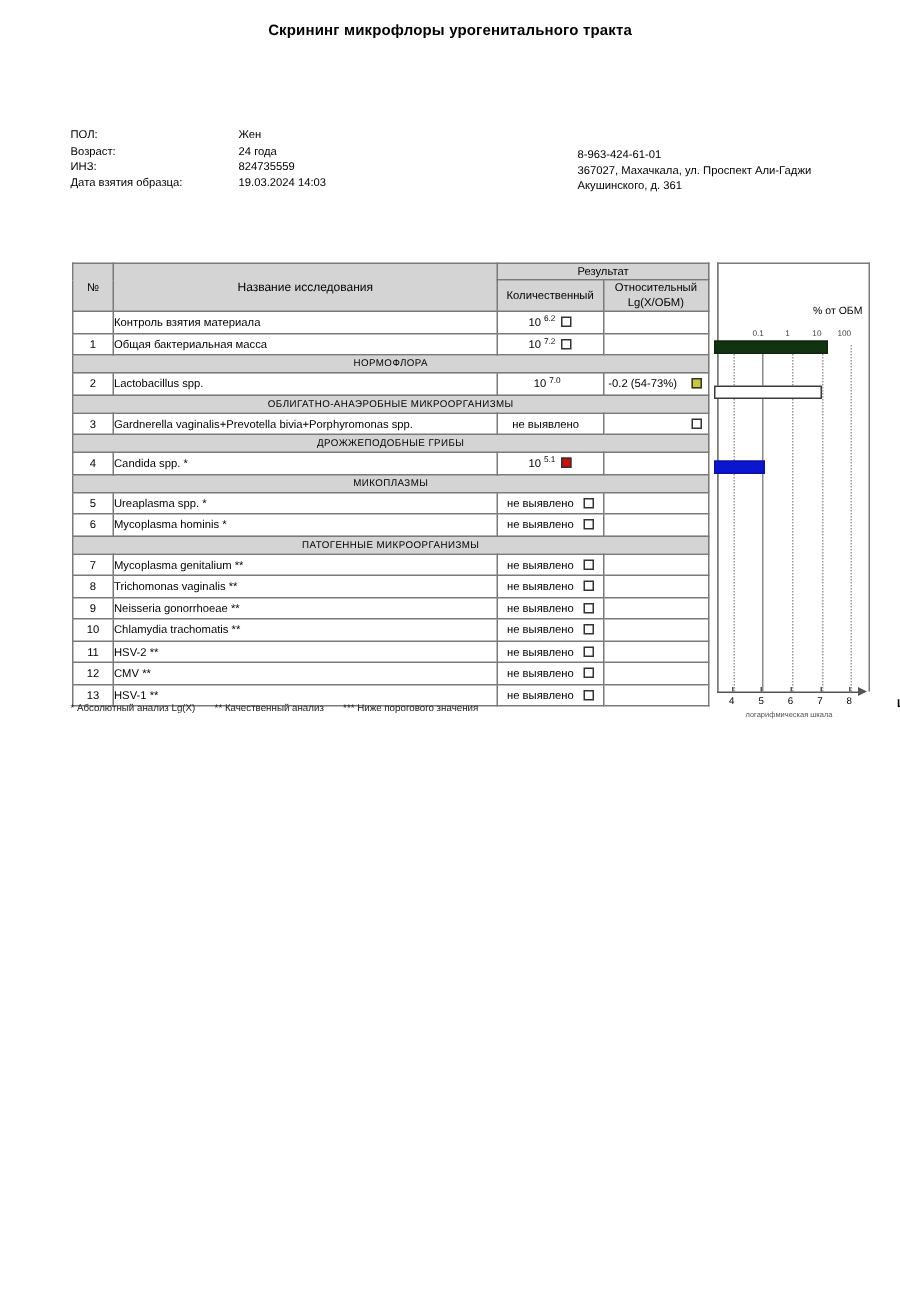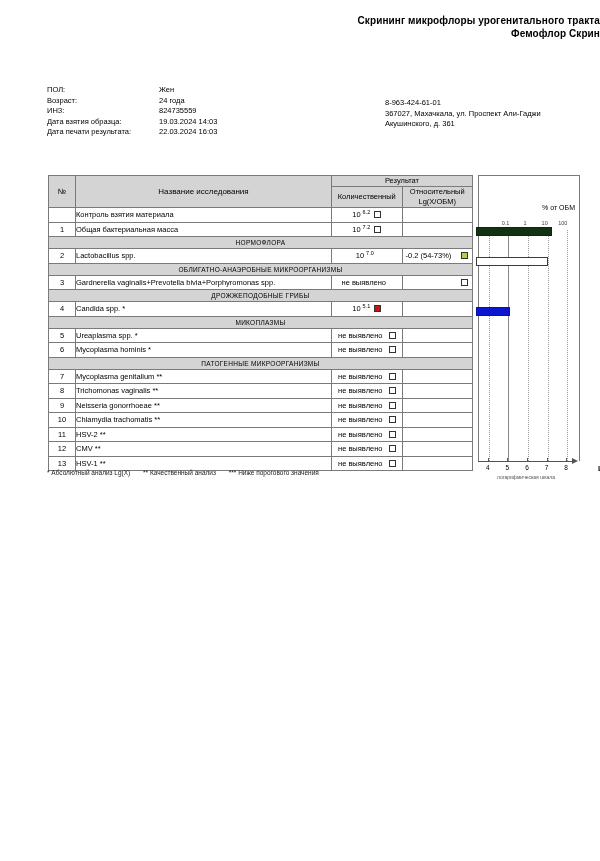--- a/index.html
+++ b/index.html
@@ -15,21 +15,21 @@
     color: #000000;
     -webkit-font-smoothing: antialiased;
   }
 
   
   .title-block {
     position: absolute;
     top: 14px;
     left: 0;
     width: 600px;
-    text-align: right;
+    text-align: center;
   }
   .title-line {
     font-size: 10px;
     font-weight: bold;
     line-height: 13px;
     letter-spacing: 0.1px;
   }
 
   
   .patient-block {
@@ -279,44 +279,39 @@
     color: #222;
     white-space: nowrap;
   }
   .fn-seg { margin-right: 11px; }
 </style>
 </head>
 <body>
 
 <div class="title-block">
   <div class="title-line">Скрининг микрофлоры урогенитального тракта</div>
-  <div class="title-line">Фемофлор Скрин</div>
 </div>
 
 <div class="patient-block">
   <div id="patient-fields">
       <div class="info-row">
         <div class="info-label">ПОЛ:</div>
         <div class="info-value">Жен</div>
       </div>
       <div class="info-row">
         <div class="info-label">Возраст:</div>
         <div class="info-value">24 года</div>
       </div>
       <div class="info-row">
         <div class="info-label">ИНЗ:</div>
         <div class="info-value">824735559</div>
       </div>
       <div class="info-row">
         <div class="info-label">Дата взятия образца:</div>
         <div class="info-value">19.03.2024 14:03</div>
-      </div>
-      <div class="info-row">
-        <div class="info-label">Дата печати результата:</div>
-        <div class="info-value">22.03.2024 16:03</div>
       </div>
     </div>
 </div>
 
 <div class="clinic-block">
   <div class="clinic-line">8-963-424-61-01</div>
   <div class="clinic-line">367027, Махачкала, ул. Проспект Али-Гаджи</div>
   <div class="clinic-line">Акушинского, д. 361</div>
 </div>
 

